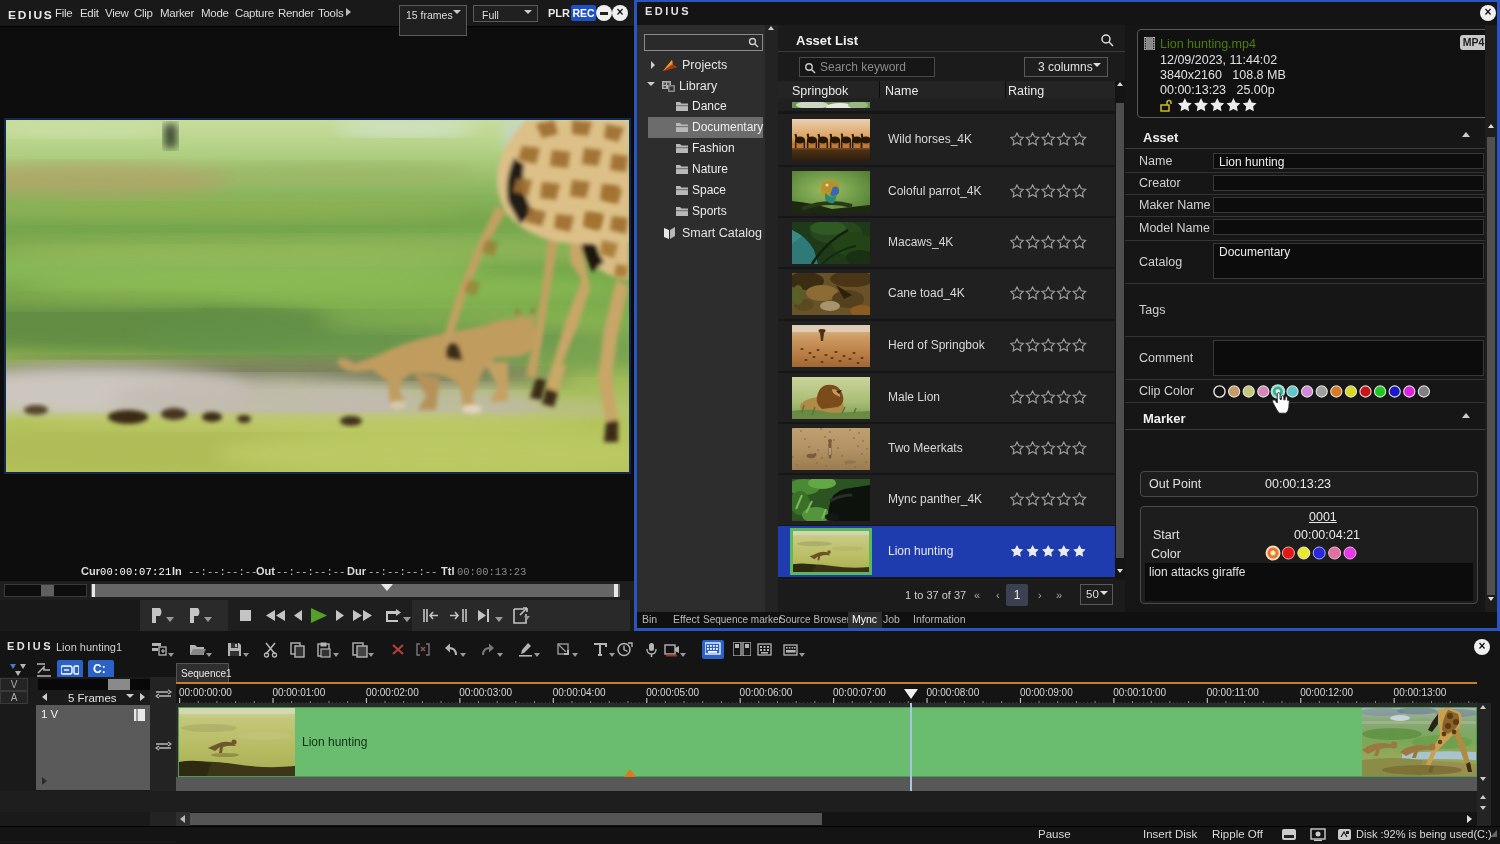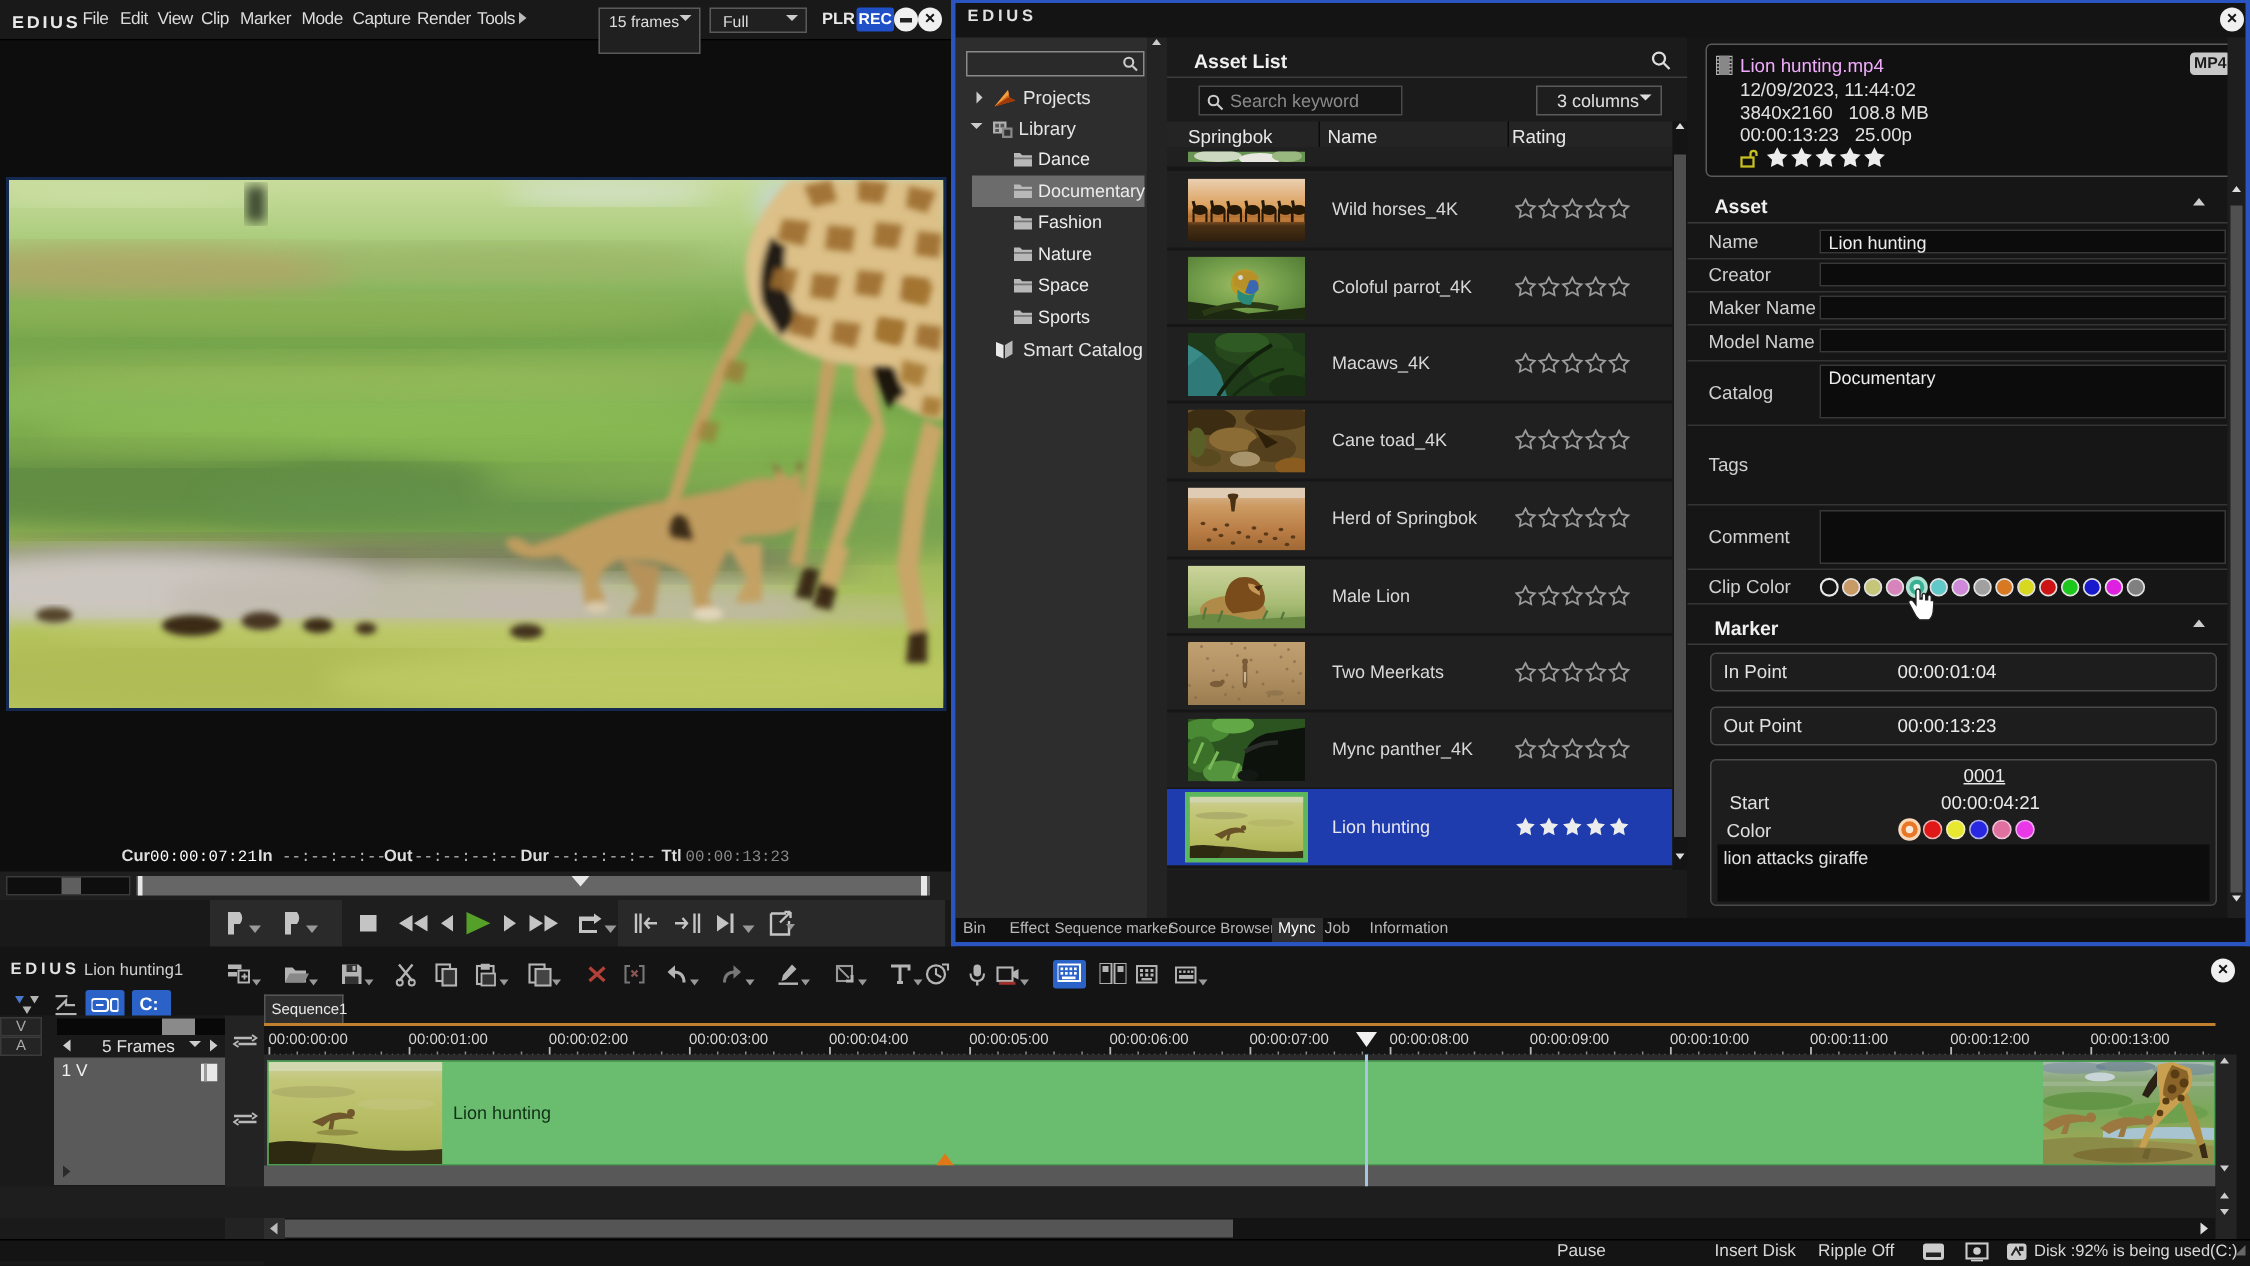--- a/index.html
+++ b/index.html
@@ -623,20 +623,32 @@
       </svg>
       <div class="ab" style="left:0;top:479px;width:337px;height:2px;background:#161616"></div>
     </div>
 
   <div class="ab" style="left:337px;top:56px;width:10px;height:499px;background:#141414">
     <div class="ab" style="left:2px;top:1px;width:0;height:0;border-left:3px solid transparent;border-right:3px solid transparent;border-bottom:4px solid #ddd"></div>
     <div class="ab" style="left:1px;top:22px;width:8px;height:455px;background:#4e4e4e"></div>
     <div class="ab" style="left:2px;top:488px;width:0;height:0;border-left:3px solid transparent;border-right:3px solid transparent;border-top:4px solid #ddd"></div>
   </div>
 
+  <div class="ab" style="left:0;top:555px;width:347px;height:32px">
+    <span class="tx" style="left:127px;top:9px;color:#ccc;font-size:11px">1 to 37 of 37</span>
+    <span class="tx" style="left:196px;top:9px;color:#aaa;font-size:11px">«</span>
+    <span class="tx" style="left:218px;top:9px;color:#aaa;font-size:11px">‹</span>
+    <div class="ab" style="left:228px;top:4px;width:22px;height:22px;background:#3a4150;border-radius:2px;color:#eee;font-size:12px;text-align:center;line-height:22px">1</div>
+    <span class="tx" style="left:260px;top:9px;color:#aaa;font-size:11px">›</span>
+    <span class="tx" style="left:278px;top:9px;color:#aaa;font-size:11px">»</span>
+    <div class="ab" style="left:302px;top:4px;width:33px;height:21px;background:#1e1e1e;border:1px solid #5a5a5a">
+      <span class="tx" style="left:5px;top:3px;color:#ddd;font-size:11.5px">50</span>
+      <div class="ab" style="right:4px;top:6px;width:0;height:0;border-left:4px solid transparent;border-right:4px solid transparent;border-top:4px solid #ddd"></div>
+    </div>
+  </div>
 </div>
 
 <div class="ab" style="left:636px;top:612px;width:862px;height:16px;background:#101010">
   <span class="tx" style="left:6px;top:1px;color:#b8b8b8;font-size:10.5px">Bin</span>
   <span class="tx" style="left:37px;top:1px;color:#b8b8b8;font-size:10.5px">Effect</span>
   <span class="tx" style="left:67px;top:2px;color:#b8b8b8;font-size:10px">Sequence marker</span>
   <span class="tx" style="left:143px;top:2px;color:#b8b8b8;font-size:10px">Source Browser</span>
   <div class="ab" style="left:212px;top:0;width:34px;height:16px;background:#2e2e2e"></div>
   <span class="tx" style="left:216px;top:1px;color:#fff;font-size:10.5px">Mync</span>
   <span class="tx" style="left:247px;top:1px;color:#b8b8b8;font-size:10.5px">Job</span>
@@ -655,21 +667,21 @@
           <rect x="1.6" y="5.8" width="1.4" height="1.6"></rect>
           <rect x="1.6" y="8.2" width="1.4" height="1.6"></rect>
           <rect x="1.6" y="10.6" width="1.4" height="1.6"></rect>
           <rect x="10" y="1" width="1.4" height="1.6"></rect>
           <rect x="10" y="3.4" width="1.4" height="1.6"></rect>
           <rect x="10" y="5.8" width="1.4" height="1.6"></rect>
           <rect x="10" y="8.2" width="1.4" height="1.6"></rect>
           <rect x="10" y="10.6" width="1.4" height="1.6"></rect>
         </g>
       </svg>
-    <span class="tx" style="left:22px;top:7px;color:#f0abfc;font-size:12.5px">Lion hunting.mp4</span>
+    <span class="tx" style="left:22px;top:7px;color:#4d7c0f;font-size:12.5px">Lion hunting.mp4</span>
     <div class="ab" style="left:322px;top:5px;width:27px;height:15px;background:#c8c8c8;border-radius:3px;color:#1a1a1a;font-size:10.5px;font-weight:bold;text-align:center;line-height:15px">MP4</div>
     <span class="tx" style="left:22px;top:23px;color:#e0e0e0;font-size:12.5px">12/09/2023, 11:44:02</span>
     <span class="tx" style="left:22px;top:38px;color:#e0e0e0;font-size:12.5px">3840x2160&nbsp;&nbsp;&nbsp;108.8 MB</span>
     <span class="tx" style="left:22px;top:53px;color:#e0e0e0;font-size:12.5px">00:00:13:23&nbsp;&nbsp;&nbsp;25.00p</span>
     <svg class="ab" style="left:21px;top:69px" width="14" height="14" viewBox="0 0 14 14">
         <rect x="2" y="6" width="8" height="6" fill="none" stroke="#c8c020" stroke-width="1.5"></rect>
         <path d="M8 6 L8 3.5 Q 8 1.5 10 1.5 Q 12 1.5 12 3.5 L12 5" fill="none" stroke="#c8c020" stroke-width="1.5"></path>
       </svg>
     <svg class="ab" style="left:39px;top:67px" width="82" height="16" viewBox="0 0 82 16">
         <g fill="#ececec">
@@ -729,24 +741,20 @@
         <circle cx="167.1" cy="7.5" r="5.6" fill="#1cc81c" stroke="#e0e0e0" stroke-width="1.1"></circle>
         <circle cx="181.7" cy="7.5" r="5.6" fill="#1818cc" stroke="#e0e0e0" stroke-width="1.1"></circle>
         <circle cx="196.3" cy="7.5" r="5.6" fill="#e020e0" stroke="#e0e0e0" stroke-width="1.1"></circle>
         <circle cx="210.9" cy="7.5" r="5.6" fill="#808080" stroke="#e0e0e0" stroke-width="1.1"></circle>
       </svg>
     </div>
 
   <span class="tx" style="left:18px;top:386px;color:#f0f0f0;font-size:13px;font-weight:bold">Marker</span>
   <div class="ab" style="left:337px;top:388px;width:0;height:0;border-left:4px solid transparent;border-right:4px solid transparent;border-bottom:5px solid #ccc"></div>
   <div class="ab" style="left:0;top:404px;width:363px;height:1px;background:#3a3a3a"></div>
-  <div class="ab" style="left:15px;top:410px;width:338px;height:26px;background:#1d1d1d;border:1px solid #4a4a4a;border-radius:4px">
-    <span class="tx" style="left:8px;top:5px;color:#e0e0e0;font-size:12.5px">In Point</span>
-    <span class="tx" style="left:124px;top:5px;color:#e8e8e8;font-size:12.5px">00:00:01:04</span>
-  </div>
   <div class="ab" style="left:15px;top:446px;width:338px;height:26px;background:#1d1d1d;border:1px solid #4a4a4a;border-radius:4px">
     <span class="tx" style="left:8px;top:5px;color:#e0e0e0;font-size:12.5px">Out Point</span>
     <span class="tx" style="left:124px;top:5px;color:#e8e8e8;font-size:12.5px">00:00:13:23</span>
   </div>
   <div class="ab" style="left:15px;top:481px;width:338px;height:98px;background:#1d1d1d;border:1px solid #4a4a4a;border-radius:4px">
     <span class="tx" style="left:168px;top:3px;color:#e8e8e8;font-size:12.5px;text-decoration:underline">0001</span>
     <span class="tx" style="left:12px;top:21px;color:#e0e0e0;font-size:12.5px">Start</span>
     <span class="tx" style="left:153px;top:21px;color:#e8e8e8;font-size:12.5px">00:00:04:21</span>
     <span class="tx" style="left:10px;top:40px;color:#e0e0e0;font-size:12.5px">Color</span>
     <svg class="ab" style="left:124px;top:38px" width="100" height="16" viewBox="0 0 100 16">

